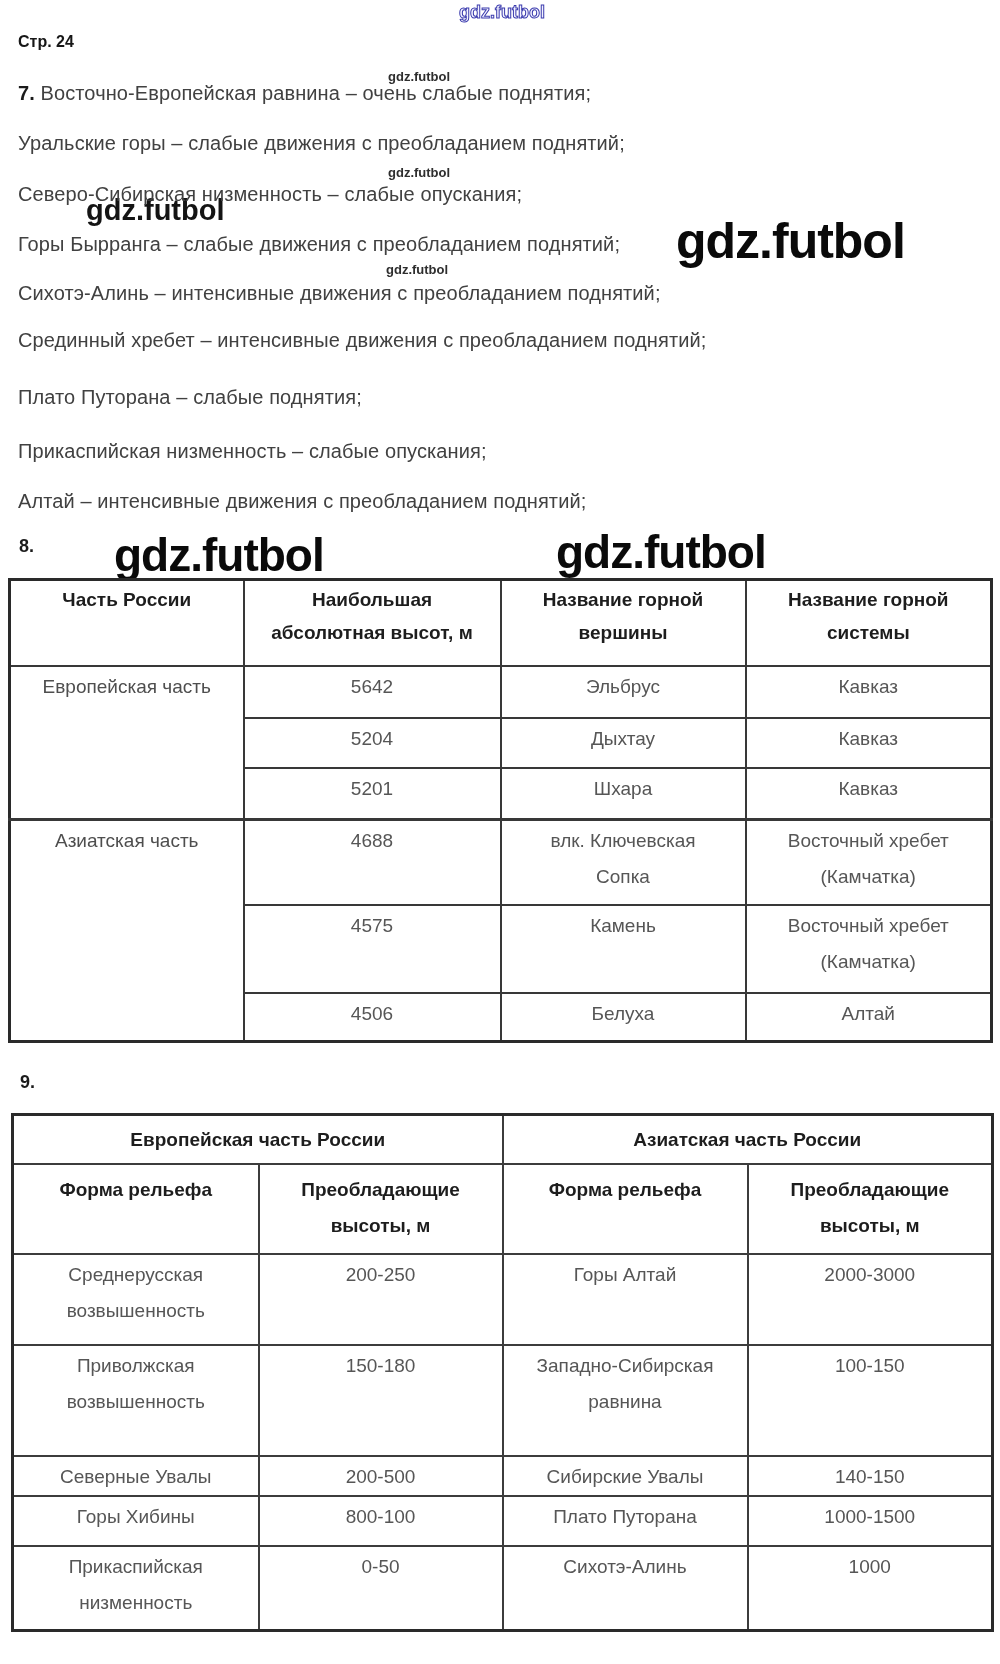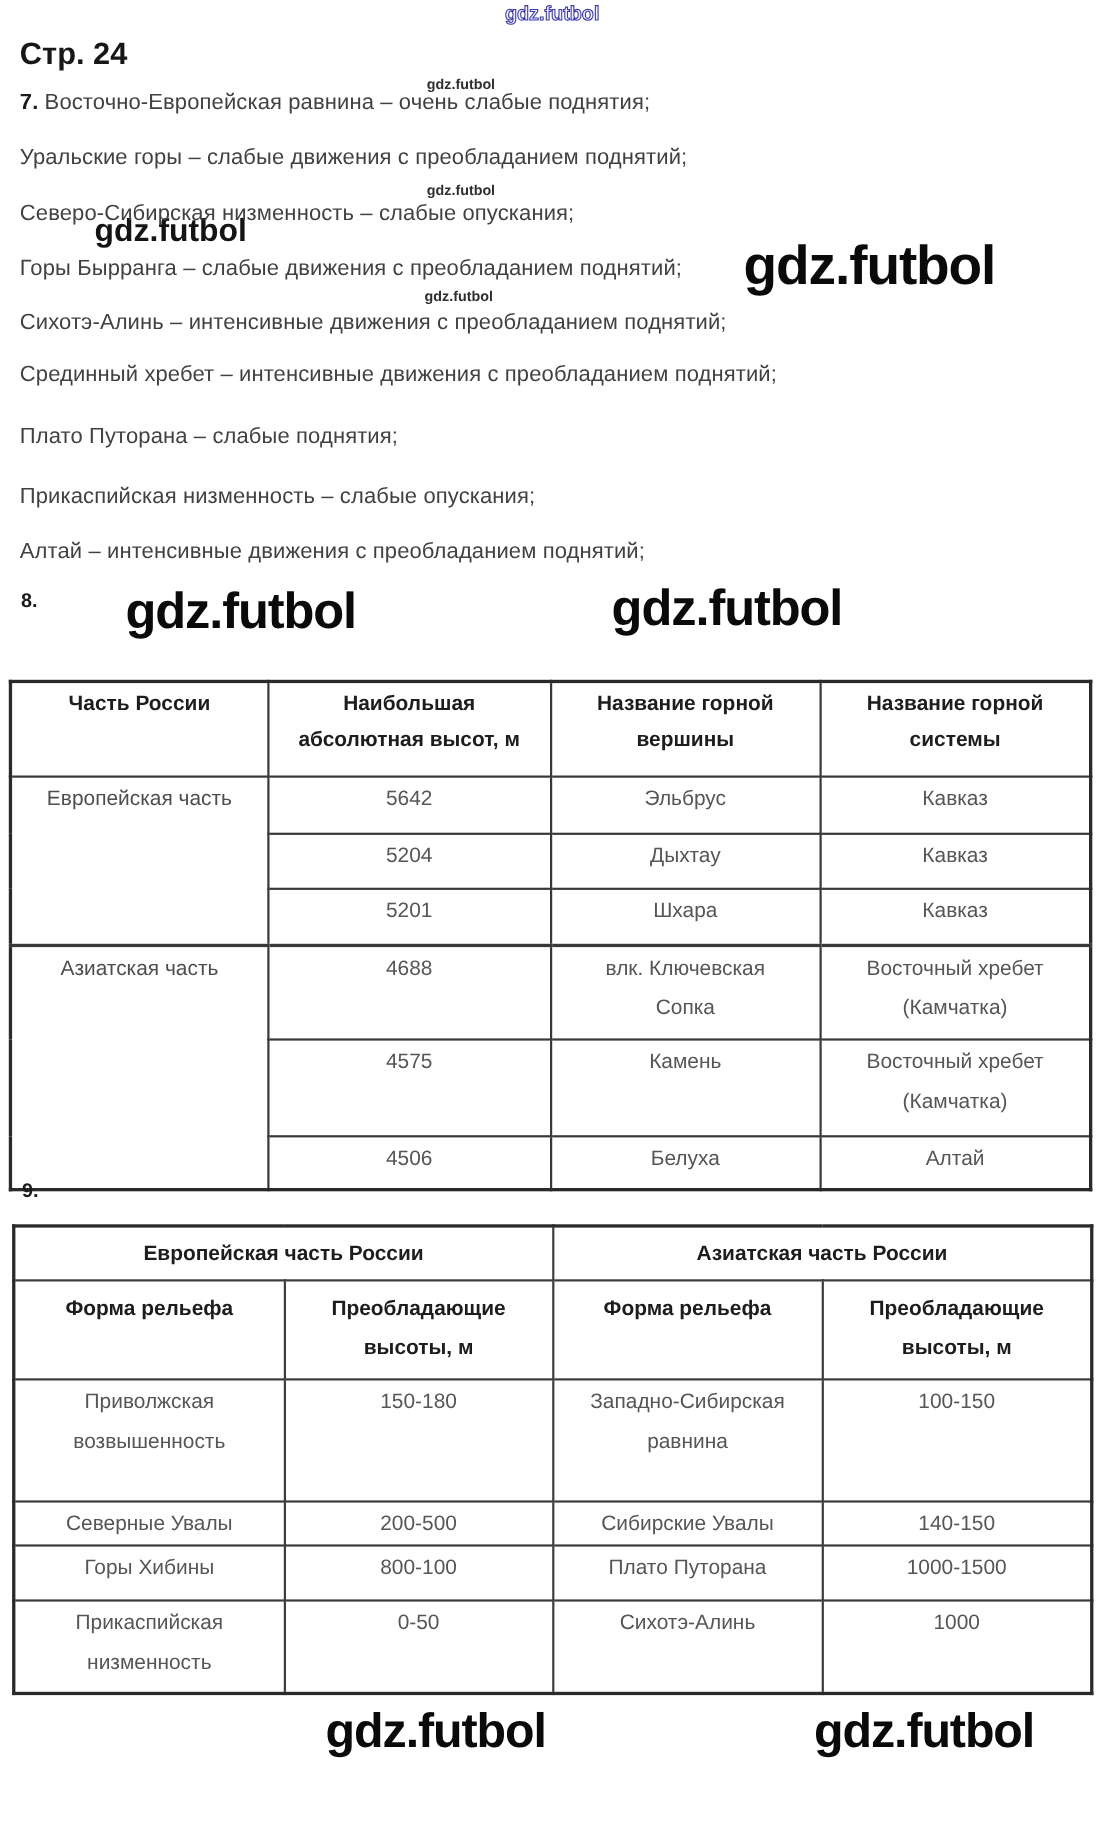--- a/index.html
+++ b/index.html
@@ -7,39 +7,39 @@
     position:relative;
     width:1000px;height:1664px;
     background:#ffffff;
     overflow:hidden;
     font-family:"Liberation Sans","DejaVu Sans",sans-serif;
     color:#414141;
   }
   
   .page-title{
     position:absolute;left:18px;top:33px;
-    font-size:28px;font-weight:700;color:#171717;margin:0;
+    font-size:16px;font-weight:700;color:#171717;margin:0;
   }
   .sec-num{
     position:absolute;font-size:18px;font-weight:700;color:#1b1b1b;
   }
   #num8{left:19px;top:536px;}
   #num9{left:20px;top:1072px;}
   
   .paras{position:absolute;left:18px;top:82px;width:940px;}
   .paras p{margin:0 0 27px 0;font-size:20px;line-height:23px;color:#414141;letter-spacing:.1px;}
   .paras p:nth-of-type(2){margin-bottom:28px;}
   .paras p:nth-of-type(4){margin-bottom:26px;}
   .paras p:nth-of-type(5){margin-bottom:24px;}
   .paras p:nth-of-type(6){margin-bottom:34px;}
   .paras p:nth-of-type(7){margin-bottom:31px;}
   .paras .num{font-weight:700;color:#1b1b1b;}
   
   table{border-collapse:collapse;table-layout:fixed;position:absolute;background:#fff;}
-  #t8{left:8px;top:578px;width:982px;margin-top:40px;}
+  #t8{left:8px;top:578px;width:982px;}
   #t9{left:11px;top:1113px;width:980px;}
   td{
     border:2px solid #3c3c3c;
     vertical-align:top;text-align:center;
     padding:2px 4px 0 4px;
     font-size:19px;line-height:36px;color:#565656;
     white-space:pre-line;
     overflow:hidden;
   }
   #t8 td{border-color:#383838;}
@@ -185,20 +185,27 @@
       <td class="hd" colspan="2">Азиатская часть России</td>
     </tr>
     <tr class="head head2" style="height:90px">
       <td class="hd">Форма рельефа</td>
       <td class="hd">Преобладающие
 высоты, м</td>
       <td class="hd">Форма рельефа</td>
       <td class="hd">Преобладающие
 высоты, м</td>
     </tr>
+    <tr style="height:91px">
+      <td>Среднерусская
+возвышенность</td>
+      <td>200-250</td>
+      <td>Горы Алтай</td>
+      <td>2000-3000</td>
+    </tr>
     <tr style="height:111px">
       <td>Приволжская
 возвышенность</td>
       <td>150-180</td>
       <td>Западно-Сибирская
 равнина</td>
       <td>100-150</td>
     </tr>
     <tr style="height:36px">
       <td>Северные Увалы</td>

